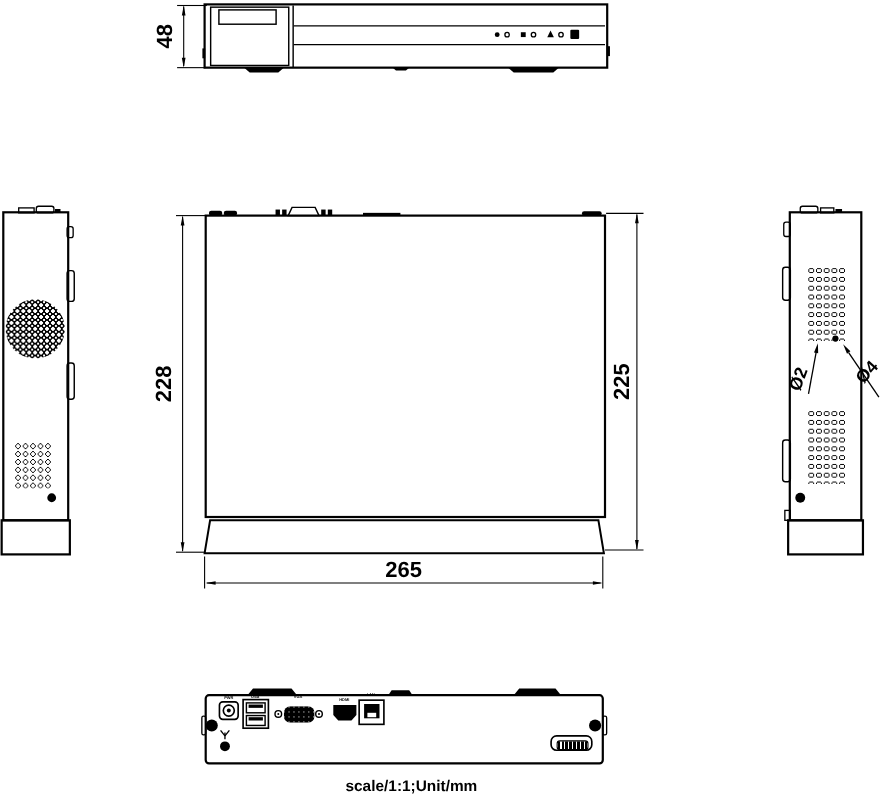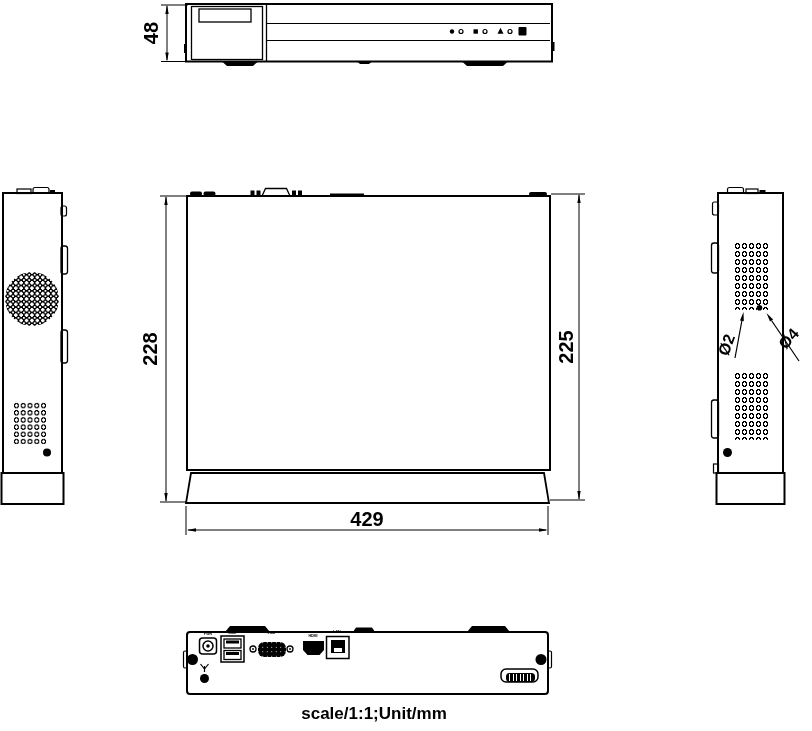--- a/index.html
+++ b/index.html
@@ -30,21 +30,21 @@
   .s13{stroke:#000;stroke-width:1.3;fill:none}
   .s12{stroke:#000;stroke-width:1.2;fill:none}
   .s10{stroke:#000;stroke-width:1;fill:none}
   .blk{fill:#000;stroke:none}
   .dim{position:absolute;font-weight:bold;font-size:20px;color:#000;white-space:nowrap;
        transform:translate(-50%,-50%);}
   .rot90{transform:translate(-50%,-50%) rotate(-90deg);}
   .dia{position:absolute;font-weight:bold;font-size:16px;color:#000;white-space:nowrap;}
   .port-label{position:absolute;font-weight:bold;font-size:8px;color:#000;white-space:nowrap;
        transform:translate(-50%,-50%) scale(0.45);}
-  .caption{position:absolute;font-weight:bold;font-size:17px;color:#000;white-space:nowrap;
+  .caption{position:absolute;font-weight:bold;font-size:14px;color:#000;white-space:nowrap;
        transform:translate(-50%,-50%);}
 </style>
 </head>
 <body>
 
 <div class="canvas">
 
   <div class="holes" id="fan-grille"></div>
   <div class="holes" id="grid-left-low"></div>
   <div class="holes" id="grid-right-up"></div>
@@ -185,21 +185,21 @@
       <rect x="326.5" y="636.5" width="22.5" height="22" class="s15"></rect>
       <rect x="331" y="640" width="14" height="13" class="blk"></rect>
       <rect x="334" y="648" width="8" height="4" fill="#fff" stroke="none"></rect>
       <rect x="501" y="669" width="37" height="13" rx="5" class="s15"></rect>
     </g>
   </svg>
 
   <div class="dim rot90" style="left:151px;top:33px;">48</div>
   <div class="dim rot90" style="left:150px;top:349px;">228</div>
   <div class="dim rot90" style="left:566px;top:347px;">225</div>
-  <div class="dim" style="left:367px;top:519px;">429</div>
+  <div class="dim" style="left:367px;top:519px;">265</div>
   <div class="dia" style="left:727px;top:345px;transform:translate(-50%,-50%) rotate(-70deg);">Ø2</div>
   <div class="dia" style="left:789px;top:339px;transform:translate(-50%,-50%) rotate(-48deg);">Ø4</div>
 
   <div class="port-label" style="left:208px;top:634px;">PWR</div>
   <div class="port-label" style="left:232px;top:633px;">USB</div>
   <div class="port-label" style="left:271px;top:633px;">VGA</div>
   <div class="port-label" style="left:313px;top:636px;">HDMI</div>
   <div class="port-label" style="left:337px;top:632px;">LAN</div>
 
   <div class="caption" style="left:374px;top:714px;">scale/1:1;Unit/mm</div>

